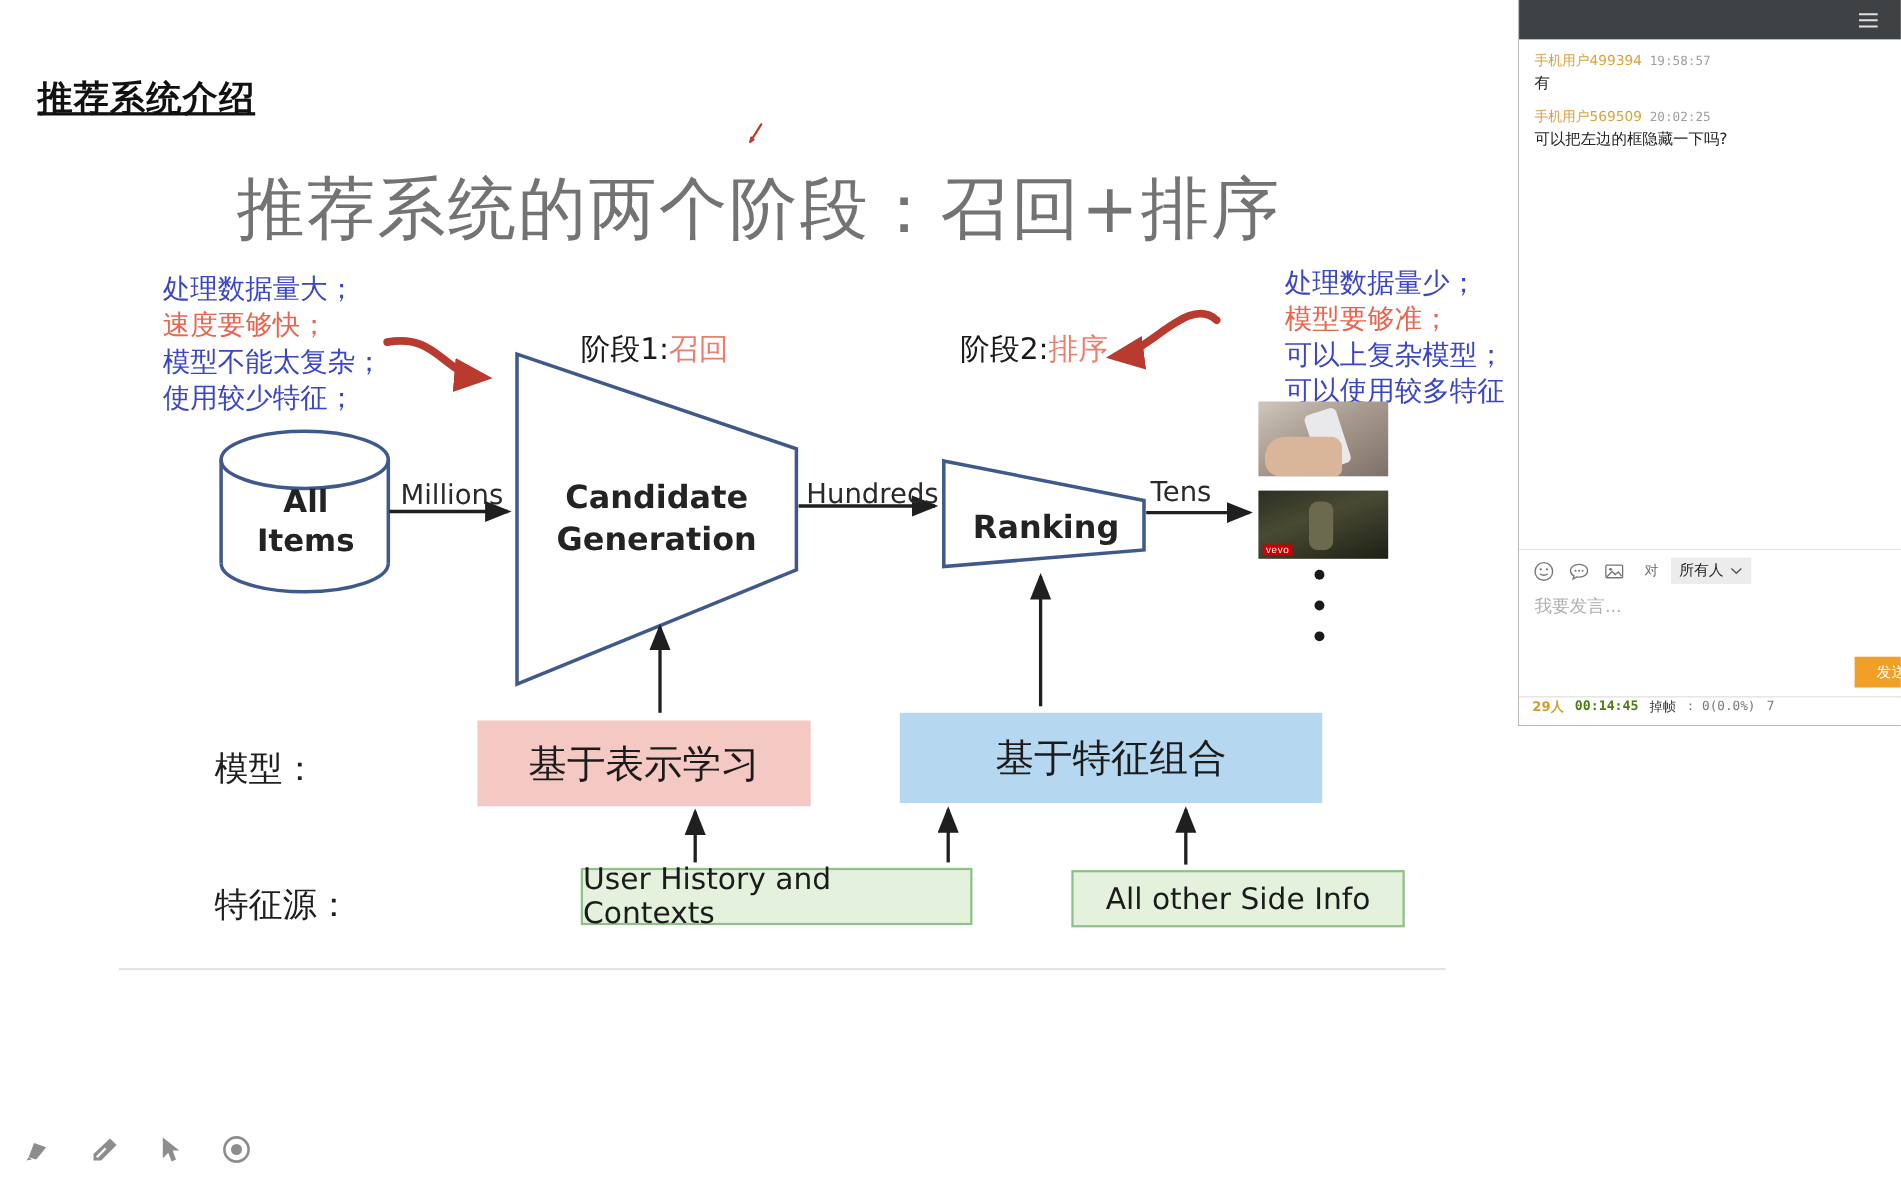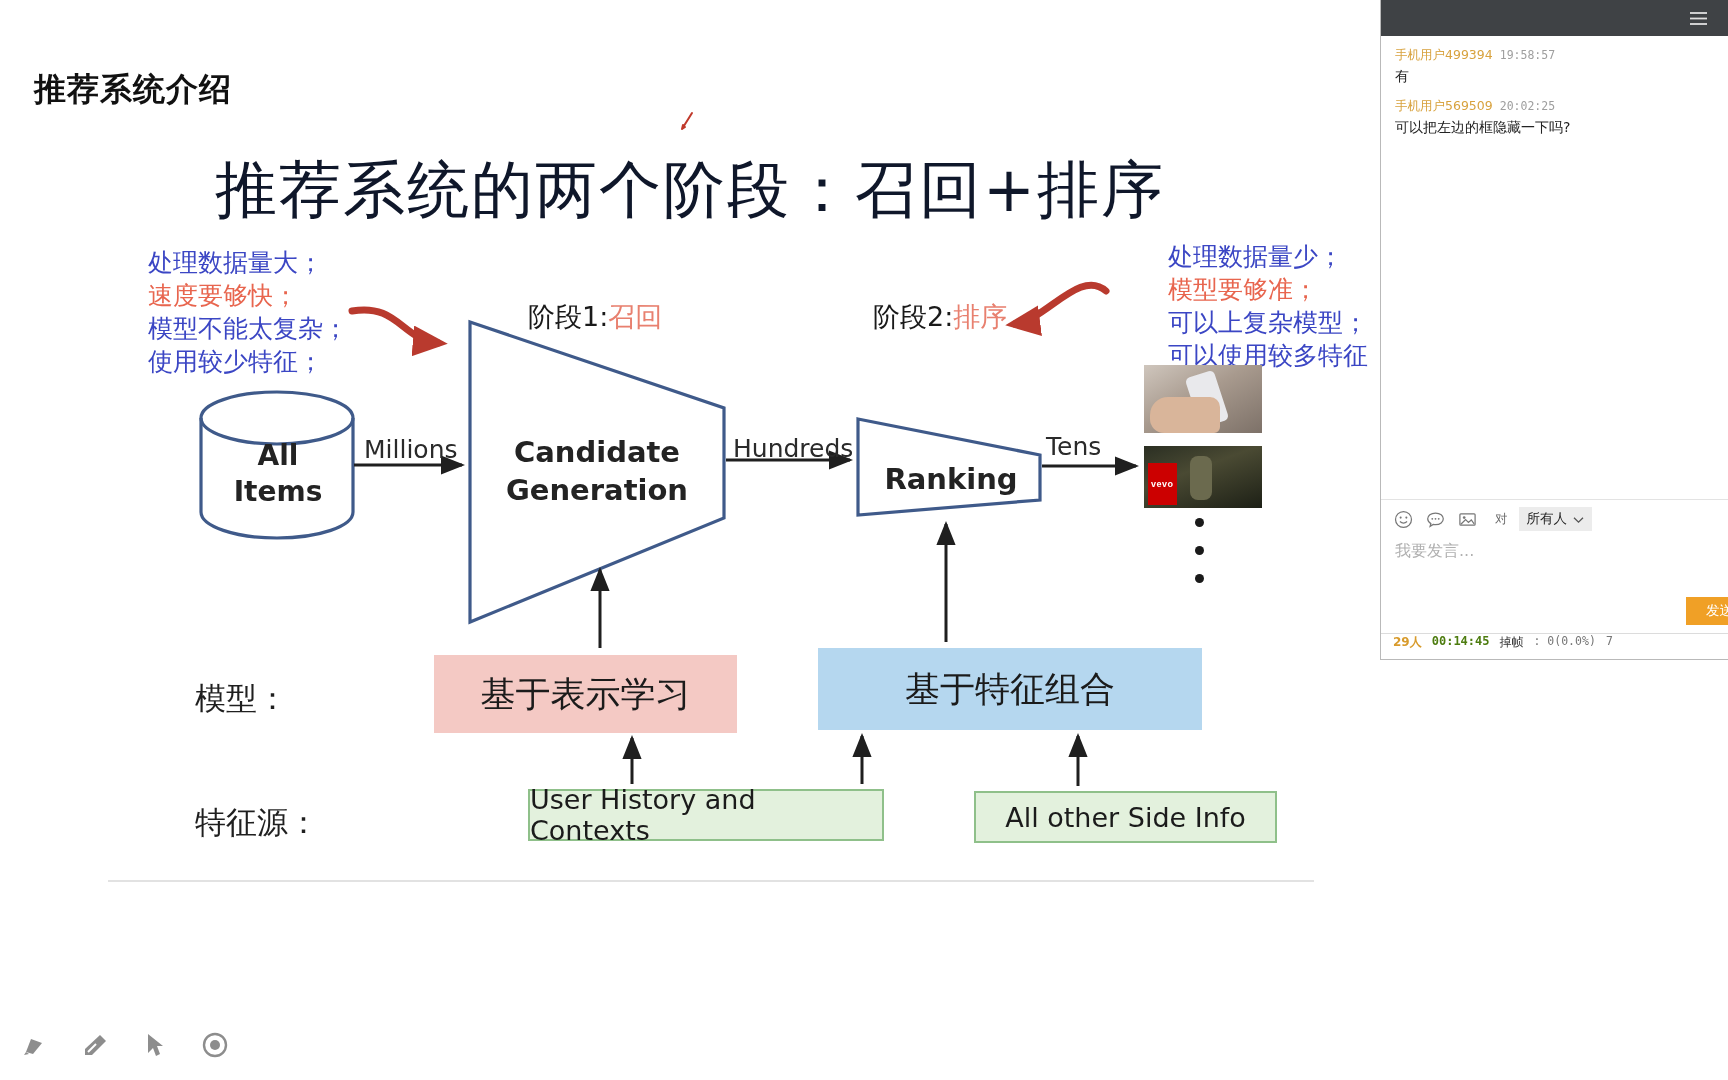--- a/index.html
+++ b/index.html
@@ -13,26 +13,27 @@
   #app { position: relative; width: 1728px; height: 1080px; background: #fff; }
 
   
   #slide { position: absolute; left: 0; top: 0; width: 1380px; height: 1080px; background: #fff; }
 
   .slide-header {
     position: absolute; left: 34px; top: 68px;
     font-size: 32px; font-weight: bold; color: #111;
     letter-spacing: 1px;
     font-family: "DejaVu Sans", "Liberation Sans", sans-serif;
+    text-decoration: underline;
   }
 
   .slide-title {
     position: absolute; left: 0; top: 148px; width: 1380px;
     text-align: center;
-    font-size: 62px; font-weight: 400; color: #0f172a;
+    font-size: 62px; font-weight: 400; color: #737373;
     letter-spacing: 2px;
     font-family: "DejaVu Sans", "Liberation Sans", sans-serif;
   }
 
   
   .pen-mark { position: absolute; left: 676px; top: 110px; width: 24px; height: 24px; }
 
   
   .annot { position: absolute; font-size: 25px; line-height: 33px;
            font-family: "DejaVu Sans", "Liberation Sans", sans-serif; font-weight: 500; }
@@ -91,21 +92,21 @@
   .thumb { position: absolute; overflow: hidden; }
   #thumb1 { left: 1144px; top: 365px; width: 118px; height: 68px;
             background: linear-gradient(150deg,#cfc6bd 0%,#a89a8e 45%,#7d7168 100%); }
   #thumb2 { left: 1144px; top: 446px; width: 118px; height: 62px;
             background: linear-gradient(160deg,#2b2f23 0%,#4a4a33 40%,#1d2016 100%); }
   .thumb-phone { position: absolute; left: 48px; top: 8px; width: 30px; height: 52px;
                  background: #e9e9ec; border-radius: 5px; transform: rotate(-18deg); }
   .thumb-hand  { position: absolute; left: 6px; top: 32px; width: 70px; height: 36px;
                  background: #d9b59a; border-radius: 18px 10px 6px 14px; }
   .vevo { position: absolute; left: 4px; bottom: 3px; font-size: 9px; color: #fff;
-          background: #c00; padding: 16px 3px; font-weight: bold; letter-spacing: .5px;
+          background: #c00; padding: 0 3px; font-weight: normal; letter-spacing: .5px;
           font-family: "Liberation Sans", sans-serif; }
   .thumb-figure { position: absolute; left: 46px; top: 10px; width: 22px; height: 44px;
                   background: #6b6a4e; border-radius: 8px; }
 
   .dots { position: absolute; left: 1195px; top: 518px; }
   .dots i { display: block; width: 9px; height: 9px; border-radius: 50%;
             background: #1a1a1a; margin-bottom: 19px; }
 
   .slide-rule { position: absolute; left: 108px; top: 880px; width: 1206px;
                 height: 2px; background: #e2e2e2; }

